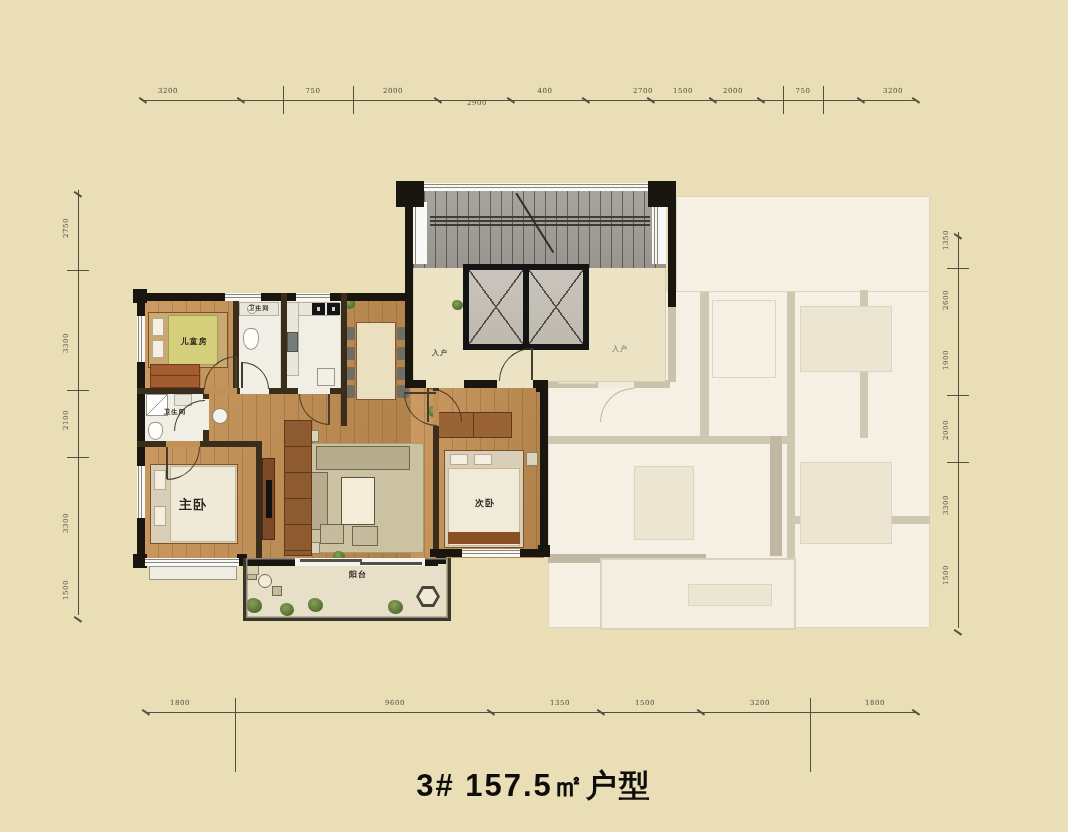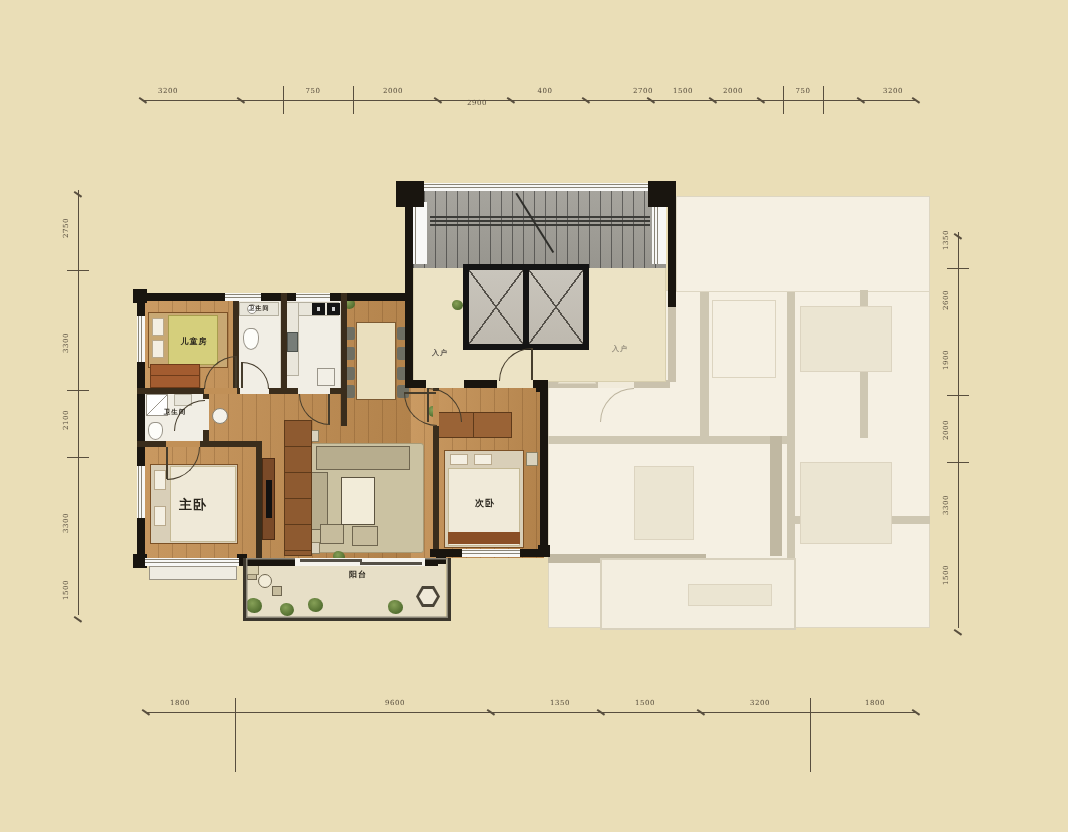--- a/index.html
+++ b/index.html
@@ -323,14 +323,15 @@
       <span class="dim-num dim-num-v" style="left: 946px; top: 430px;">2000</span>
       <span class="dim-num dim-num-v" style="left: 946px; top: 505px;">3300</span>
       <span class="dim-num dim-num-v" style="left: 946px; top: 575px;">1500</span>
       <span class="tick-major-h" style="left: 947px; top: 268px;"></span>
       <span class="tick-major-h" style="left: 947px; top: 395px;"></span>
       <span class="tick-major-h" style="left: 947px; top: 462px;"></span>
       <span class="tick-slash" style="left: 957px; top: 232px;"></span>
       <span class="tick-slash" style="left: 957px; top: 628px;"></span>
     </div>
 
+  <div class="title">3# 157.5㎡户型</div>
 
 </div>
 
 </body></html>

